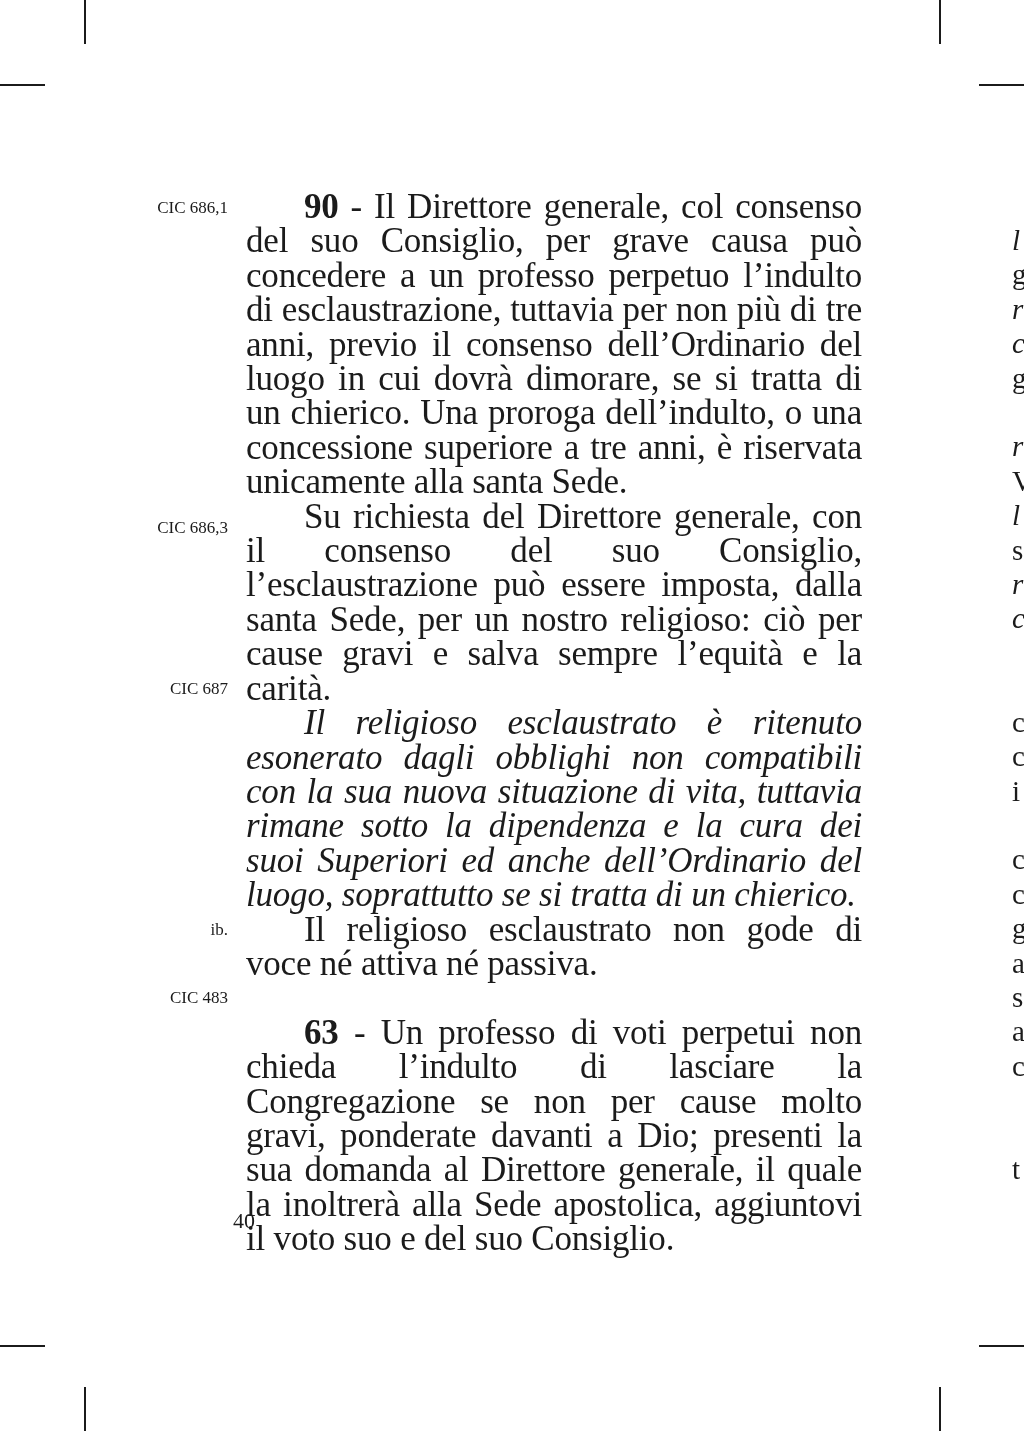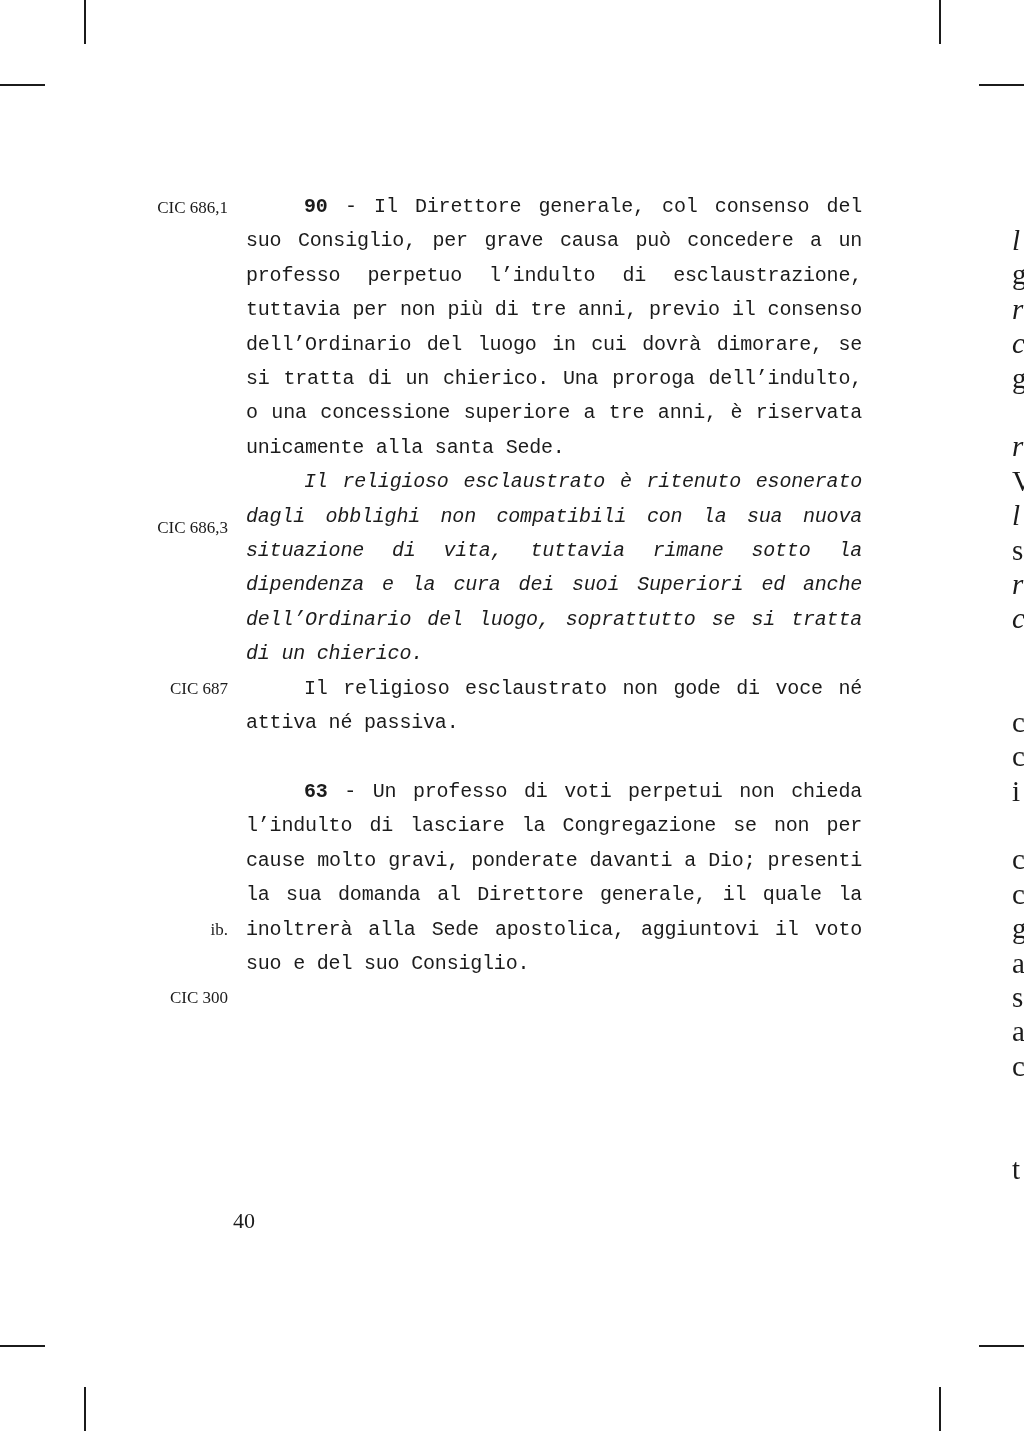--- a/index.html
+++ b/index.html
@@ -20,24 +20,23 @@
       background: #1b1b1b;
     }
     .crop.v { width: 1.5px; height: 44px; }
     .crop.h { height: 1.5px; width: 45px; }
 
     .textblock {
       position: absolute;
       left: 246px;
       top: 190px;
       width: 616px;
-      font-size: 20px;
+      font-size: 35px;
       line-height: 34.4px;
       letter-spacing: -0.2px;
-      font-family: Liberation Mono, monospace;
     }
     .para {
       margin: 0;
       text-align: justify;
       text-align-last: left;
       position: relative;
     }
     .para.indent { text-indent: 58px; }
     .para.italic { font-style: italic; }
     .para .num { font-weight: bold; }
@@ -82,25 +81,26 @@
 <div class="crop h" style="left:979px; top:84px;"></div>
 <div class="crop h" style="left:0; top:1345px;"></div>
 <div class="crop v" style="left:84px; top:1387px;"></div>
 <div class="crop h" style="left:979px; top:1345px;"></div>
 <div class="crop v" style="left:939px; top:1387px;"></div>
 
 <div class="margin-note" style="top:198px;">CIC 686,1</div>
 <div class="margin-note" style="top:518px;">CIC 686,3</div>
 <div class="margin-note" style="top:679px;">CIC 687</div>
 <div class="margin-note" style="top:920px;">ib.</div>
-<div class="margin-note" style="top:988px;">CIC 300</div>
+<div class="margin-note" style="top:988px;">CIC 483</div>
 
 <div class="textblock">
   <div>
     <p class="para indent"><span class="num">90</span><span> - </span><span>Il Direttore generale, col consenso del suo Consiglio, per grave causa può concedere a un professo perpetuo l’indulto di esclaustrazione, tuttavia per non più di tre anni, previo il consenso dell’Ordinario del luogo in cui dovrà dimorare, se si tratta di un chierico. Una proroga dell’indulto, o una concessione superiore a tre anni, è riservata unicamente alla santa Sede.</span></p>
+    <p class="para indent"><span>Su richiesta del Direttore generale, con il consenso del suo Consiglio, l’esclaustrazione può essere imposta, dalla santa Sede, per un nostro religioso: ciò per cause gravi e salva sempre l’equità e la carità.</span></p>
     <p class="para indent italic"><span>Il religioso esclaustrato è ritenuto esonerato dagli obblighi non compatibili con la sua nuova situazione di vita, tuttavia rimane sotto la dipendenza e la cura dei suoi Superiori ed anche dell’Ordinario del luogo, soprattutto se si tratta di un chierico.</span></p>
     <p class="para indent"><span>Il religioso esclaustrato non gode di voce né attiva né passiva.</span></p>
   </div>
 
   <div class="article-gap"></div>
 
   <div>
     <p class="para indent"><span class="num">63</span><span> - </span><span>Un professo di voti perpetui non chieda l’indulto di lasciare la Congregazione se non per cause molto gravi, ponderate davanti a Dio; presenti la sua domanda al Direttore generale, il quale la inoltrerà alla Sede apostolica, aggiuntovi il voto suo e del suo Consiglio.</span></p>
   </div>
 </div>

